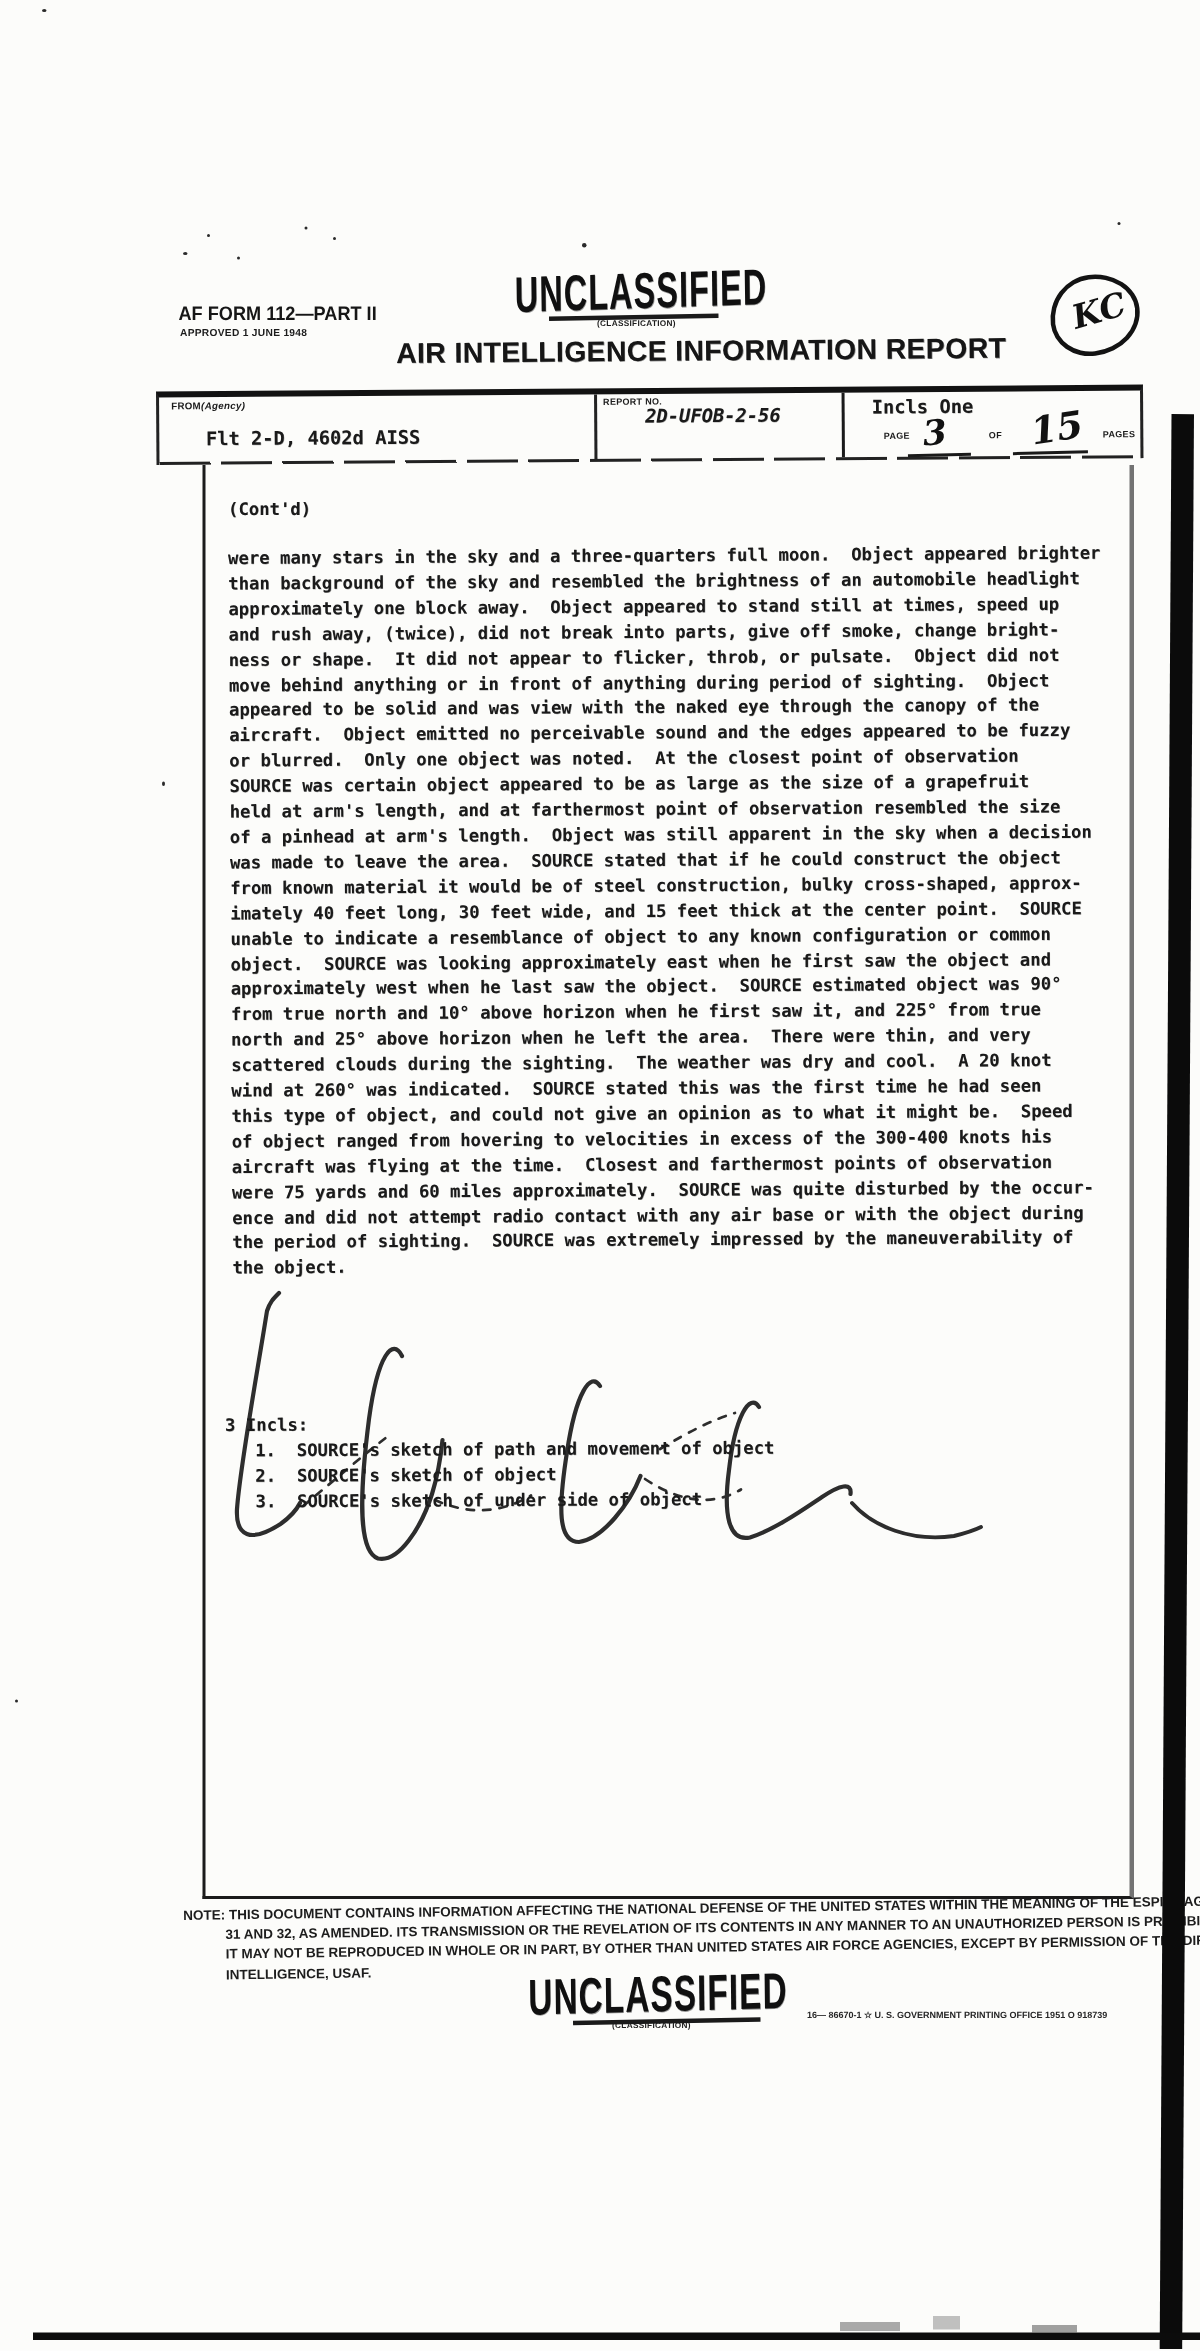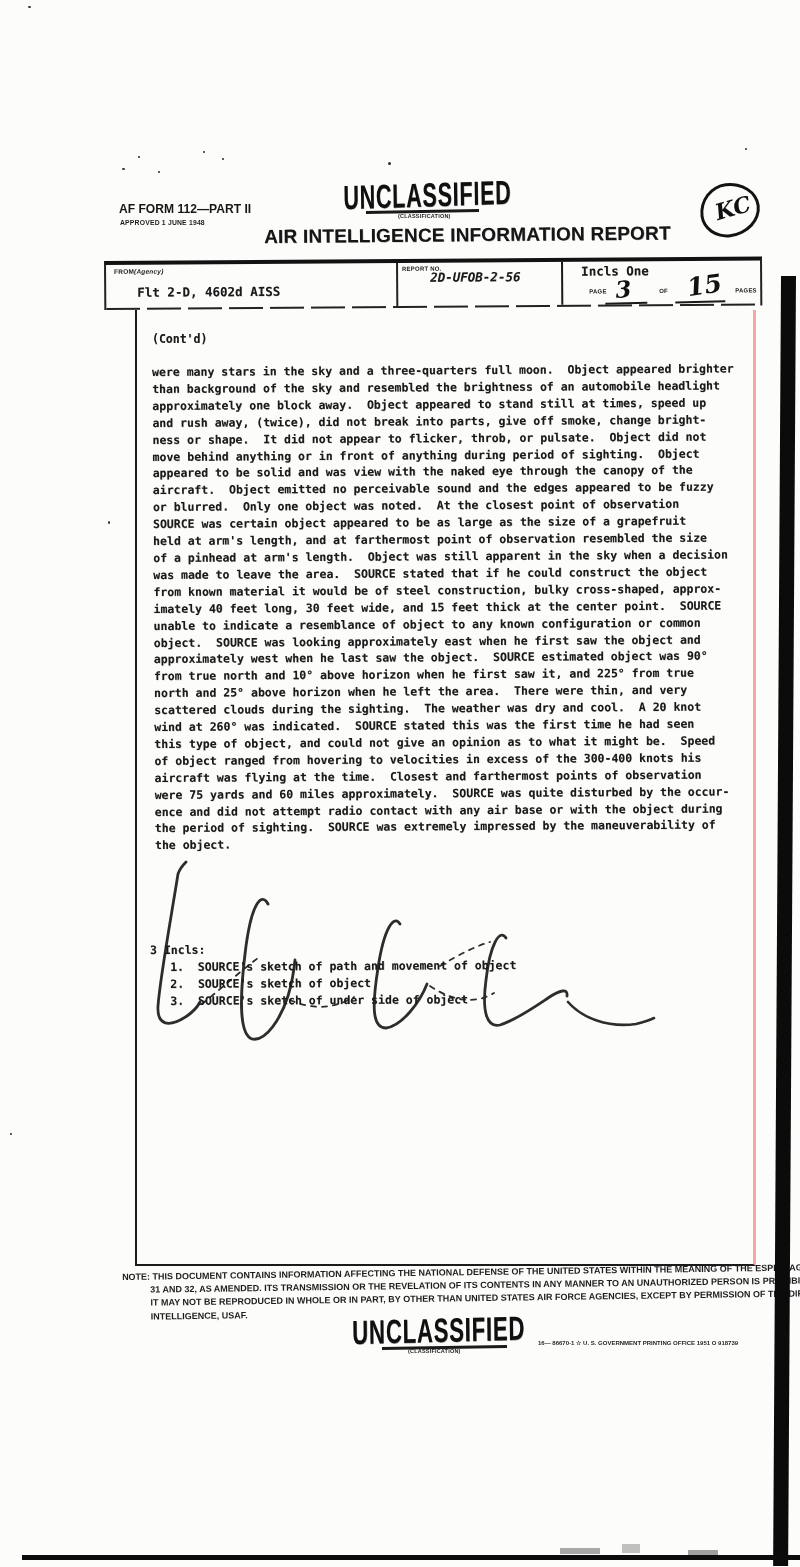--- a/index.html
+++ b/index.html
@@ -82,21 +82,21 @@
         <span class="hand" style="position:absolute; left:124px; top:10px; font-size:25px; transform:rotate(-8deg);">15</span>
         <div class="rule" style="left:112px; top:40px; width:50px; height:2px; transform:rotate(-1deg);"></div>
         <span class="tiny" style="position:absolute; left:172px; top:27px;">PAGES</span>
       </div>
     </div>
     <div style="position:absolute; left:0; bottom:0; width:100%; height:2px;
          background:repeating-linear-gradient(90deg,#222 0 34px, transparent 34px 41px);"></div>
   </div>
 
   <div class="abs" style="left:135px; top:310px; width:621px; height:956px;
-       border-left:2px solid #1b1b1b; border-right:3px solid #fca5a5; border-bottom:2px solid #1b1b1b;">
+       border-left:2px solid #1b1b1b; border-right:3px solid #737373; border-bottom:2px solid #1b1b1b;">
 
     <div class="mono abs" style="left:15px; top:22px; font-size:11.5px;">(Cont'd)</div>
 
     <div class="mono abs" style="left:15px; top:54px; font-size:11.5px; line-height:16.9px; white-space:pre;
          transform:rotate(-0.35deg); transform-origin:left top;">were many stars in the sky and a three-quarters full moon.  Object appeared brighter
 than background of the sky and resembled the brightness of an automobile headlight
 approximately one block away.  Object appeared to stand still at times, speed up
 and rush away, (twice), did not break into parts, give off smoke, change bright-
 ness or shape.  It did not appear to flicker, throb, or pulsate.  Object did not
 move behind anything or in front of anything during period of sighting.  Object

